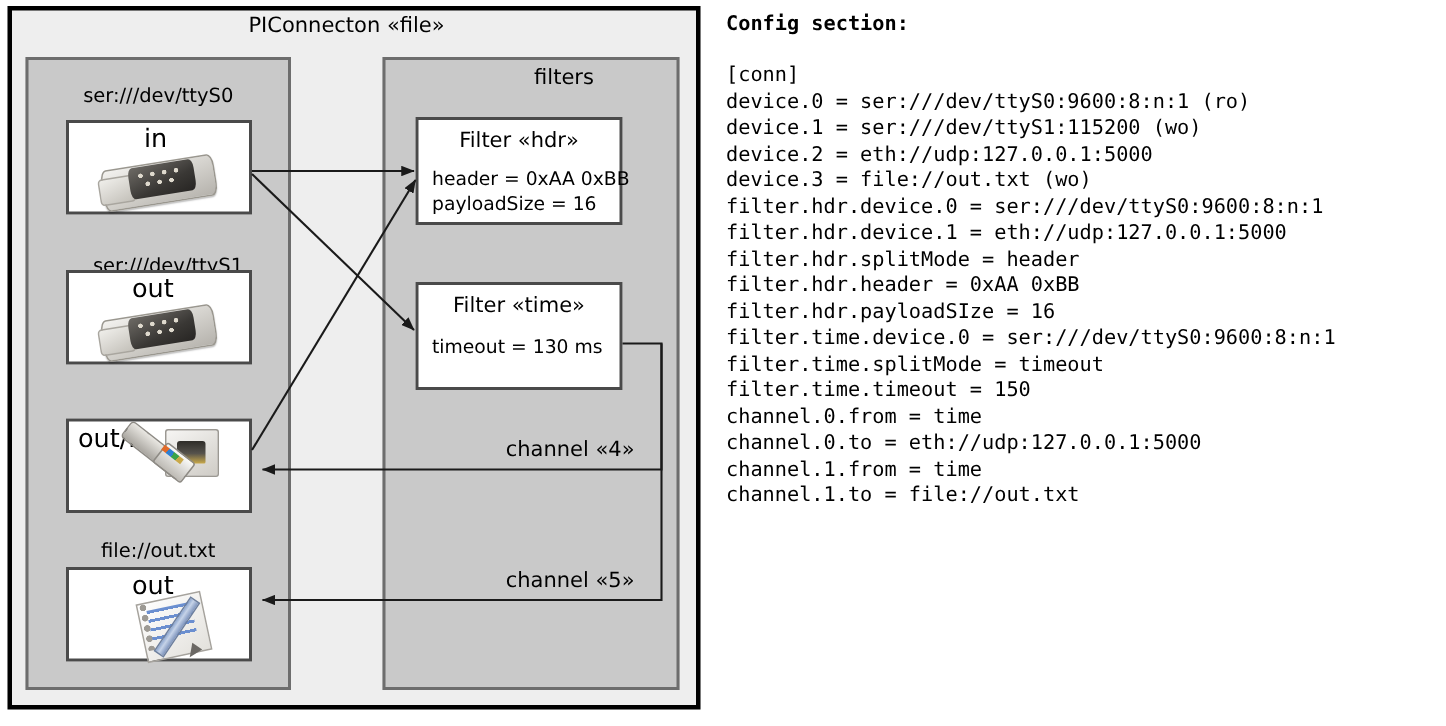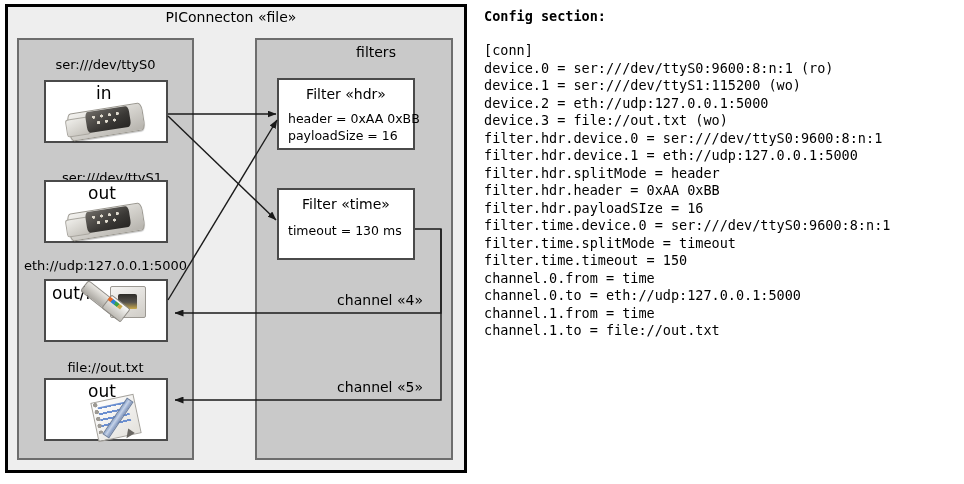--- a/index.html
+++ b/index.html
@@ -298,21 +298,20 @@
   <div class="node-box" style="left:44px; top:180px; width:124px; height:63px;">
     <span class="node-dir" style="left:42px; top:1px;">out</span>
     <span class="icon-wrap serial-icon" style="left:18px; top:18px;">
       <span class="shell"></span>
         <span class="tail"></span>
         <span class="plug"></span>
         <span class="pins"></span>
     </span>
   </div>
 
-  <div class="node-label" style="left:17px; top:258px; width:177px;">eth://udp:127.0.0.1:5000</div>
   <div class="node-box" style="left:44px; top:279px; width:124px; height:63px;">
     <span class="node-dir" style="left:6px; top:2px;">out/in</span>
     <span class="icon-wrap eth-icon" style="left:26px; top:5px;">
       <span class="jack"></span>
         <span class="cable"></span>
         <span class="connector"></span>
         <span class="wires"></span>
     </span>
   </div>
 

